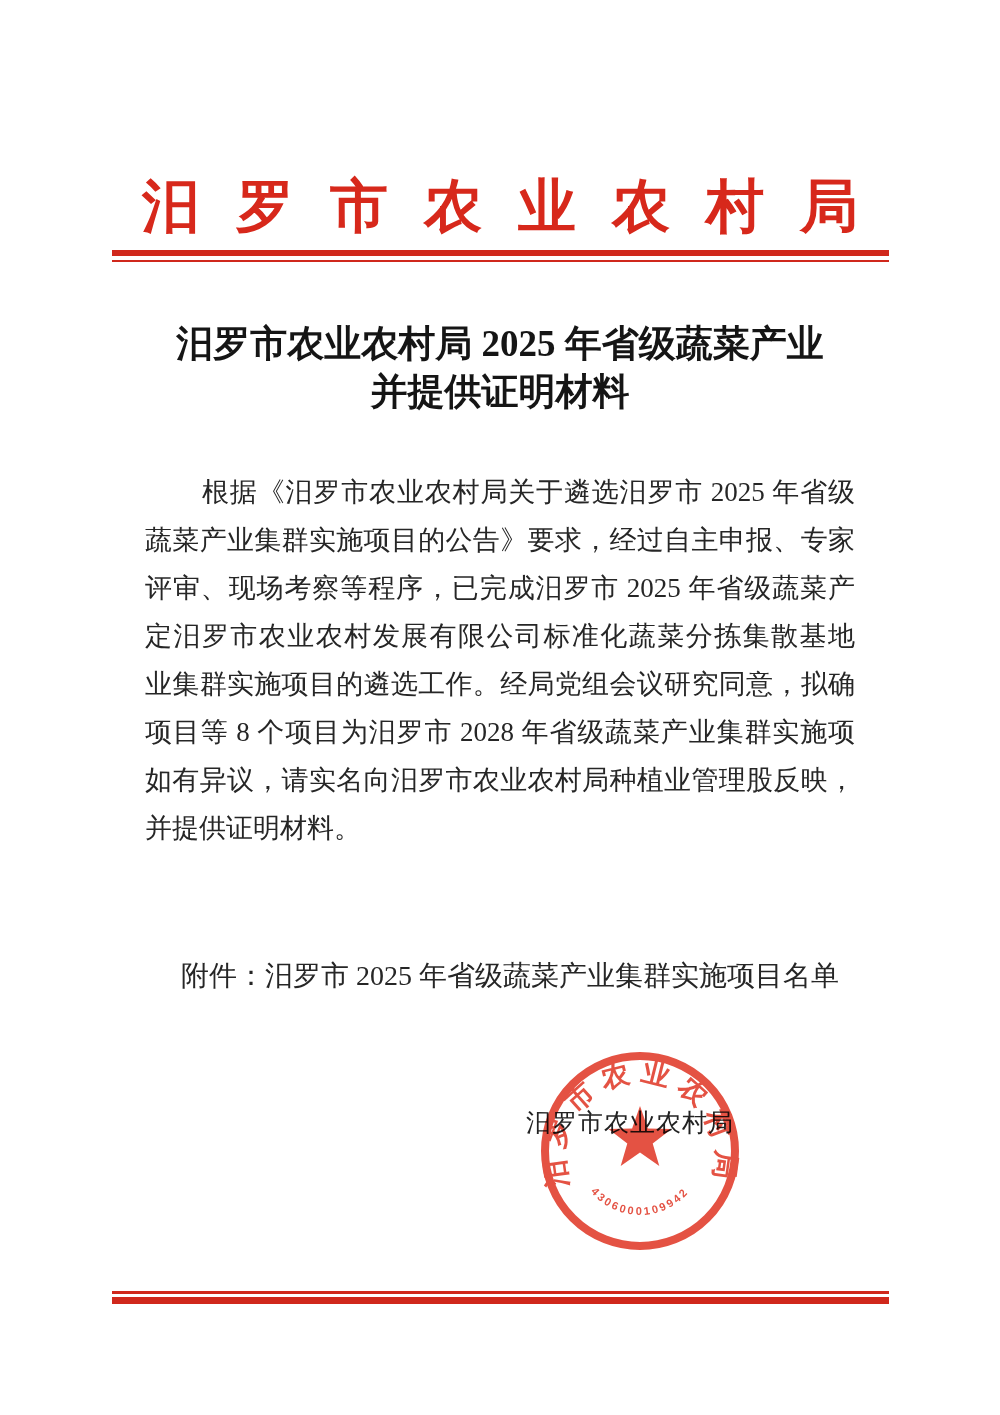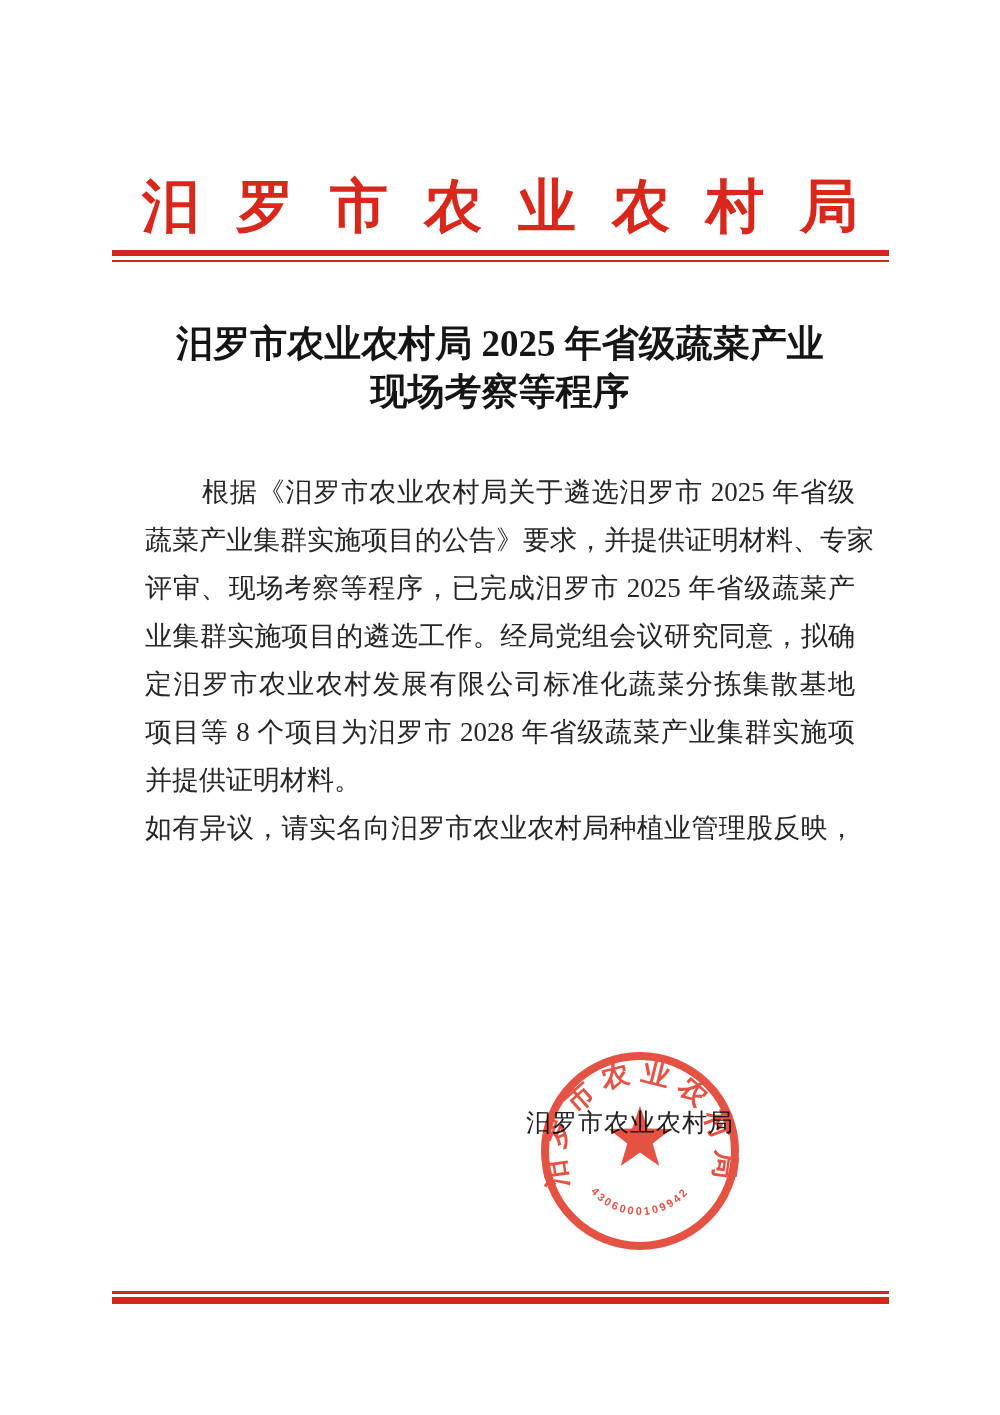--- a/index.html
+++ b/index.html
@@ -73,34 +73,35 @@
 
 <div class="page">
 
   <div class="letterhead">汨罗市农业农村局</div>
 
   <div class="rule rule-top-thick"></div>
   <div class="rule rule-top-thin"></div>
 
   <div class="doc-title">
     <div>汨罗市农业农村局 2025 年省级蔬菜产业</div>
-    <div>现场考察等程序</div>
+    <div>并提供证明材料</div>
   </div>
 
   <div class="body-block">
     <div class="bline first">根据《汨罗市农业农村局关于遴选汨罗市 2025 年省级</div>
-    <div class="bline">蔬菜产业集群实施项目的公告》要求，并提供证明材料、专家</div>
+    <div class="bline">蔬菜产业集群实施项目的公告》要求，经过自主申报、专家</div>
     <div class="bline">评审、现场考察等程序，已完成汨罗市 2025 年省级蔬菜产</div>
+    <div class="bline">定汨罗市农业农村发展有限公司标准化蔬菜分拣集散基地</div>
     <div class="bline">业集群实施项目的遴选工作。经局党组会议研究同意，拟确</div>
-    <div class="bline">定汨罗市农业农村发展有限公司标准化蔬菜分拣集散基地</div>
     <div class="bline">项目等 8 个项目为汨罗市 2028 年省级蔬菜产业集群实施项</div>
+    <div class="bline">如有异议，请实名向汨罗市农业农村局种植业管理股反映，</div>
     <div class="bline last">并提供证明材料。</div>
-    <div class="bline">如有异议，请实名向汨罗市农业农村局种植业管理股反映，</div>
   </div>
 
+  <div class="attachment">附件：汨罗市 2025 年省级蔬菜产业集群实施项目名单</div>
 
   <div class="signature">
     <div class="sig-agency">汨罗市农业农村局</div>
   </div>
 
   <svg class="seal" viewBox="0 0 212 212">
     <defs>
       <path id="arcName" d="M 37.2,145.1 A 76,76 0 1 1 174.8,145.1" fill="none"></path>
       <path id="arcSerial" d="M 53.6,142.7 A 64,64 0 0 0 158.4,142.7" fill="none"></path>
     </defs>

